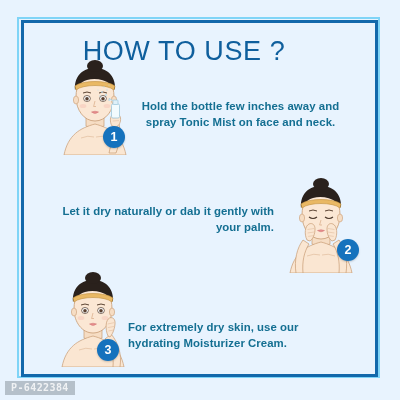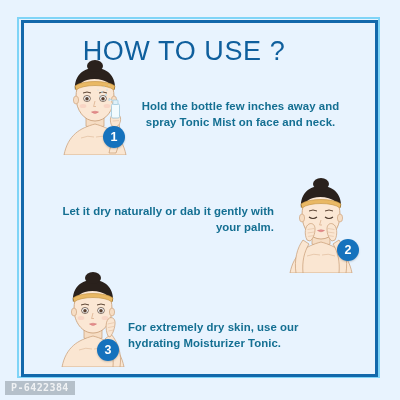--- a/index.html
+++ b/index.html
@@ -261,18 +261,18 @@
 
       <path d="M72 95 C74 82 70 70 63 62 L57 67 C63 74 66 84 65 95 Z" fill="#fae6d2" stroke="#c79b72" stroke-width="0.7"></path>
 
       <path d="M60 64 C57 57 57.5 48 61.5 46 C65 44.6 67.5 47.5 67 52 C66.5 58 64 63 62 65 Z" fill="#fae6d2" stroke="#c79b72" stroke-width="0.7"></path>
       <path d="M59.6 52 L66.4 50.6" stroke="#dcb594" stroke-width="0.5"></path>
       <path d="M59.8 55.6 L66.3 54.4" stroke="#dcb594" stroke-width="0.5"></path>
       <path d="M60.4 59 L65.6 58" stroke="#dcb594" stroke-width="0.5"></path>
     </svg>
   </div>
 
-  <div class="step-text step3-text">For extremely dry skin, use our hydrating Moisturizer Tonic.</div>
+  <div class="step-text step3-text">For extremely dry skin, use our hydrating Moisturizer Cream.</div>
   <div class="badge badge-3">3</div>
 
   <div class="watermark">P-6422384</div>
 
 </div>
 
 </body></html>

